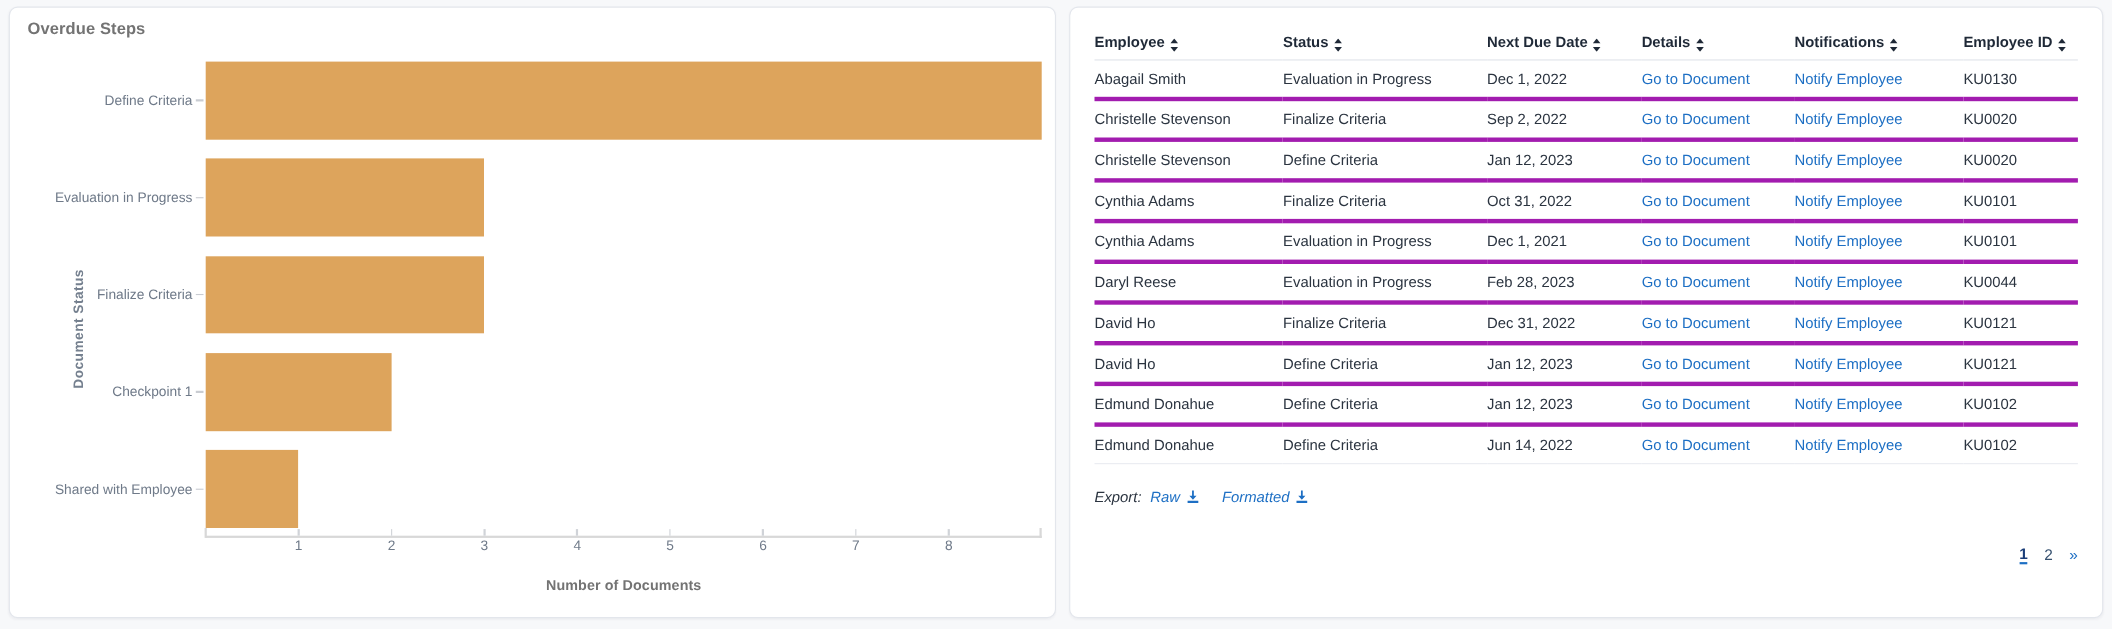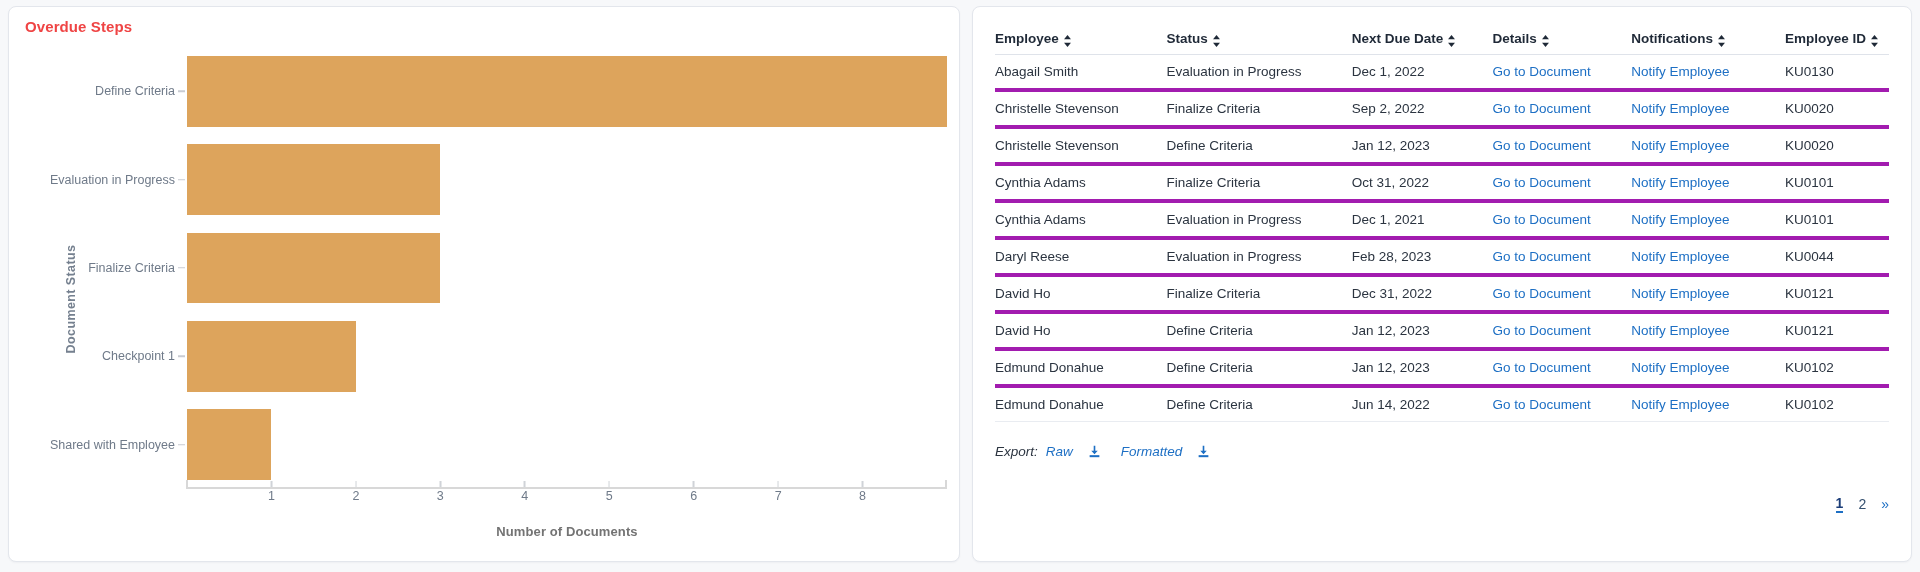--- a/index.html
+++ b/index.html
@@ -22,21 +22,21 @@
   .card {
     background: #ffffff;
     border: 1px solid #e3e6ec;
     border-radius: 8px;
     box-shadow: 0 1px 2px rgba(16,24,40,.04);
     position: relative;
   }
   .card-title {
     font-size: 15px;
     font-weight: bold;
-    color: #ef4444;
+    color: #737373;
     padding: 11px 0 0 16px;
     letter-spacing: .1px;
   }
 
   
   .chart-card { width: 952px; flex: 0 0 952px; }
 
   .chart-area {
     position: absolute;
     left: 0; top: 30px; right: 0; bottom: 0;
@@ -167,21 +167,21 @@
   .export-row {
     padding: 22px 22px 0 22px;
     font-size: 13.5px;
     color: #2b3440;
     display: flex;
     align-items: center;
     gap: 6px;
     font-style: italic;
   }
   .export-row .exp-label { color: #2b3440; margin-right: 2px; }
-  .export-item { display: inline-flex; align-items: center; gap: 15px; margin-right: 14px; }
+  .export-item { display: inline-flex; align-items: center; gap: 5px; margin-right: 14px; }
   .dl-ico { display: inline-block; width: 13px; height: 13px; }
 
   .pager {
     position: absolute;
     right: 22px; bottom: 48px;
     display: flex;
     align-items: center;
     gap: 15px;
     font-size: 14px;
   }

